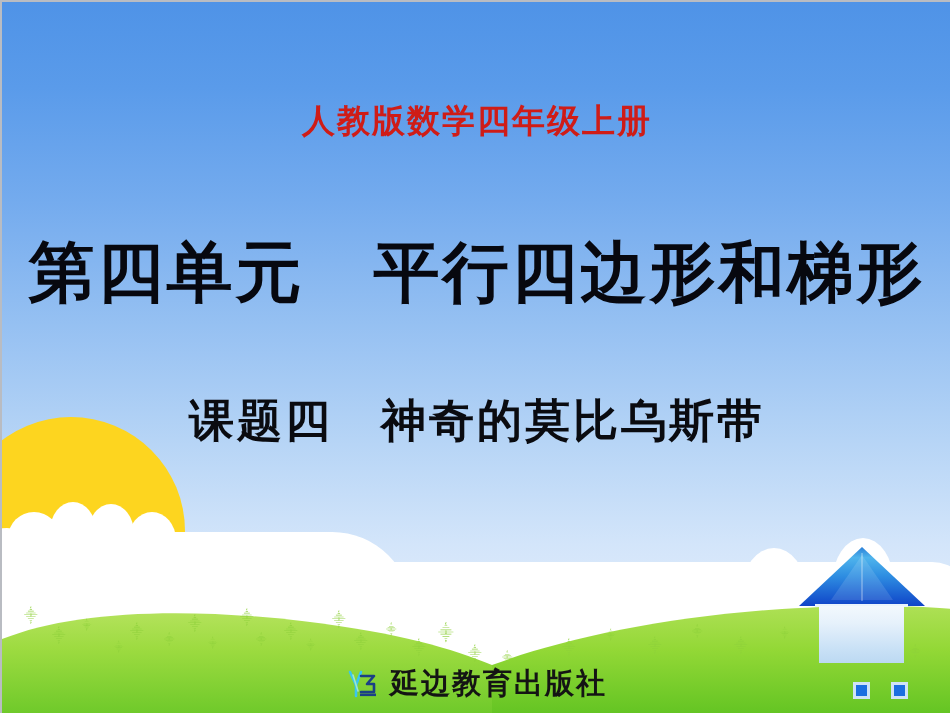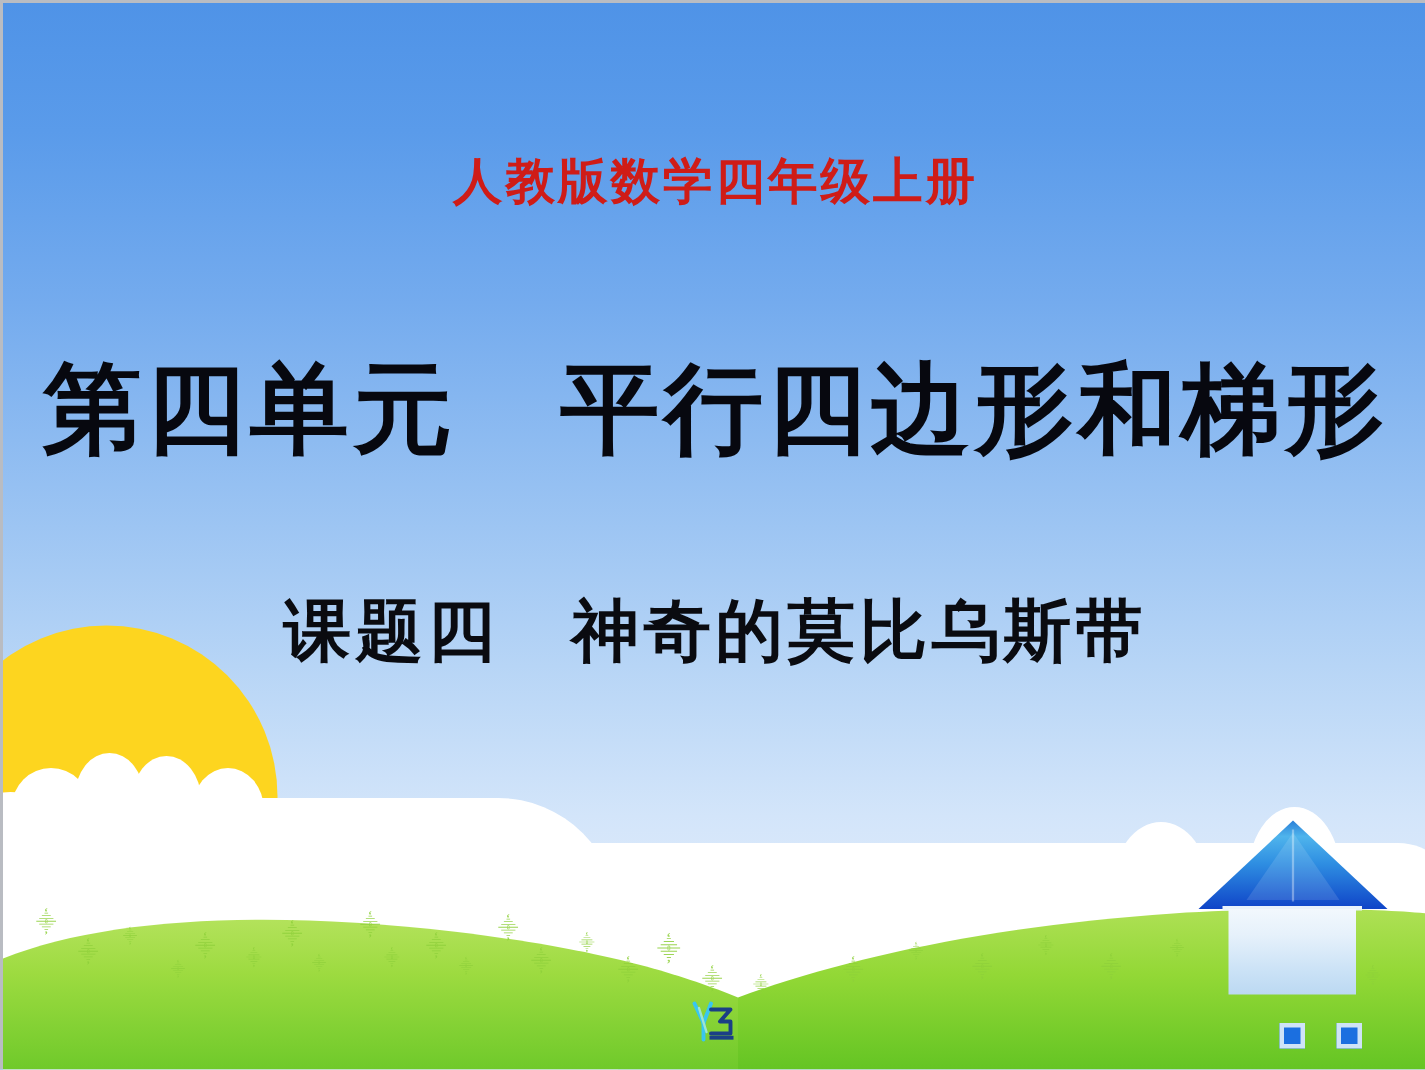--- a/index.html
+++ b/index.html
@@ -258,15 +258,16 @@
   <div class="t-sub">课题四　神奇的莫比乌斯带</div>
 
   <div class="publisher">
     <svg class="pub-logo" viewBox="0 0 34 34">
       <path d="M3,5 L9,18 L9,29" stroke="#39c6f0" stroke-width="2.6" fill="none" stroke-linecap="round"></path>
       <path d="M14,5 L9,18" stroke="#39c6f0" stroke-width="2.6" fill="none" stroke-linecap="round"></path>
       <path d="M6,8 L11,24" stroke="#9fe6cf" stroke-width="1.6" fill="none" stroke-linecap="round"></path>
       <path d="M14,9 L27,9 L20,17 L27,17 L27,25 L14,25" stroke="#1b3f86" stroke-width="2.6" fill="none" stroke-linejoin="round" stroke-linecap="round"></path>
       <rect x="13" y="26.5" width="16" height="2.6" fill="#1b3f86"></rect>
     </svg>
+    <span class="pub-name">延边教育出版社</span>
   </div>
 
 </div>
 
 </body></html>

